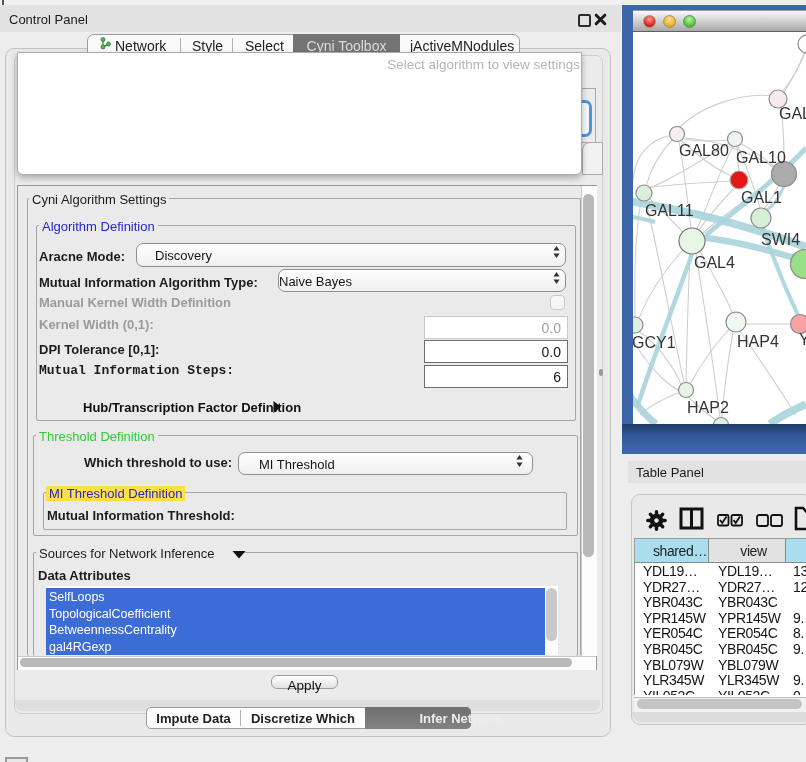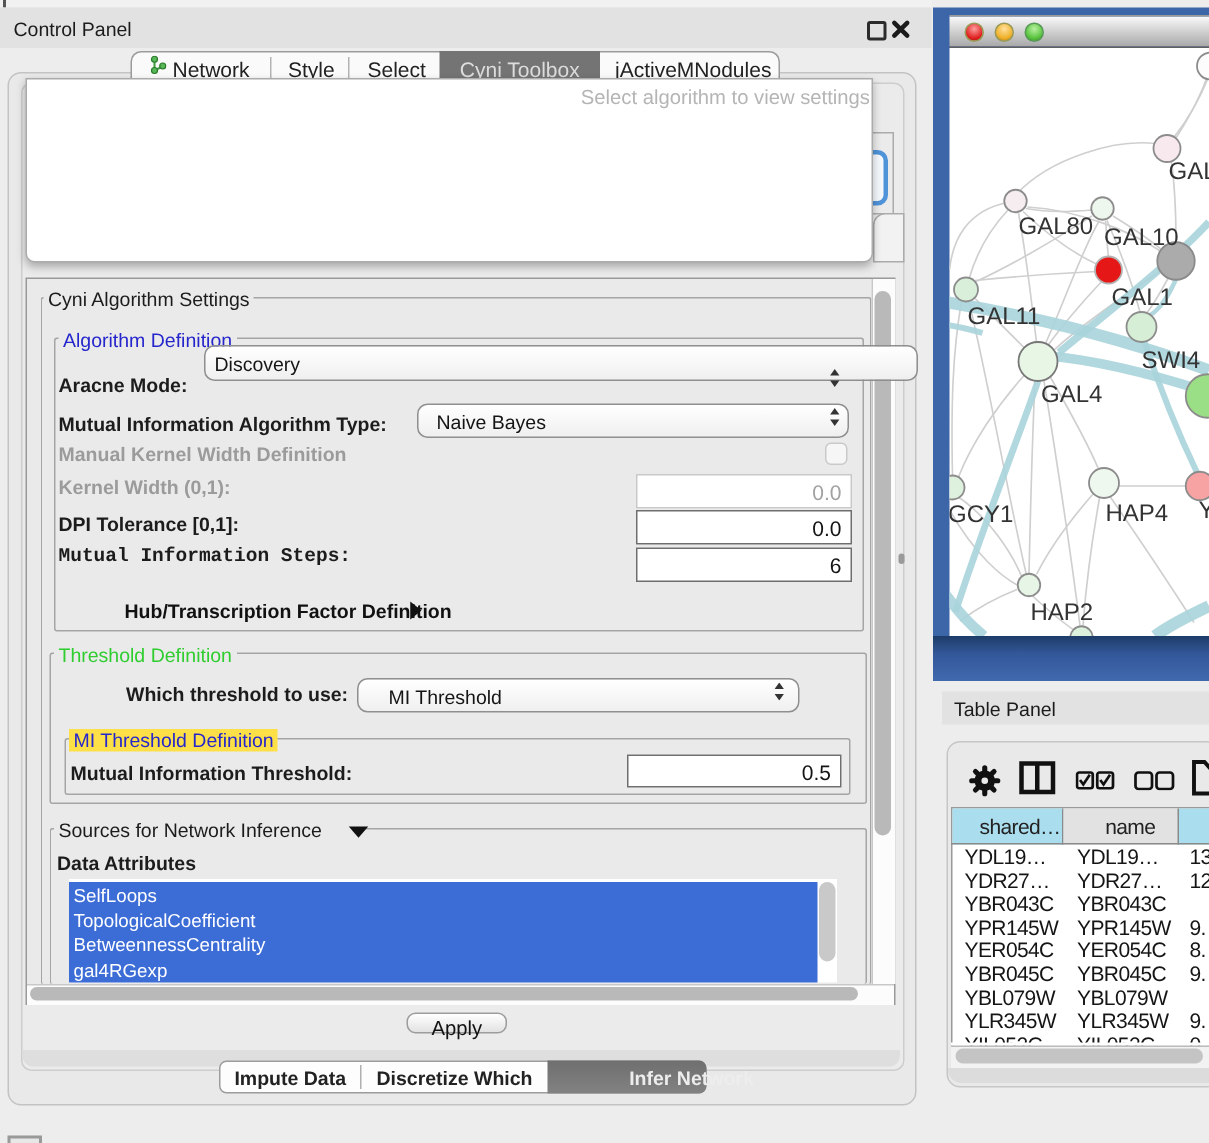--- a/index.html
+++ b/index.html
@@ -61,28 +61,28 @@
   <div class="abs" style="left:18px;top:656px;width:578px;height:13px;background:#fcfcfc;border-top:1px solid #c8c8c8;"></div>
   <div class="abs" style="left:20px;top:658px;width:552px;height:9px;background:#b9b9b9;border-radius:5px;"></div>
 
   <div class="grp" style="left:27px;top:198px;width:552px;height:457px;border-bottom:none;"></div>
   <div class="gl" style="left:29px;top:192px;color:#1c1c1c;background:#eaeaea;">Cyni Algorithm Settings</div>
 
   <div class="grp" style="left:36px;top:225px;width:538px;height:194px;"></div>
   <div class="gl" style="left:39px;top:219px;color:#2626cd;background:#eaeaea;">Algorithm Definition</div>
 
   <div class="lbl" style="left:39px;top:249px;">Aracne Mode:</div>
-  <div class="combo" style="left:136px;top:230px;width:476px;height:24px;line-height:24px;padding-left:6px;box-sizing:border-box;">Discovery</div>
+  <div class="combo" style="left:136px;top:243px;width:430px;height:24px;line-height:24px;padding-left:18px;box-sizing:border-box;">Discovery</div>
   <svg class="abs" style="left:553px;top:246px;" width="7" height="12" viewBox="0 0 7 12">
       <path d="M3.5 0 L6.6 4.4 L0.4 4.4 Z" fill="#333"></path>
       <path d="M3.5 12 L0.4 7.6 L6.6 7.6 Z" fill="#333"></path>
     </svg>
 
   <div class="lbl" style="left:39px;top:275px;">Mutual Information Algorithm Type:</div>
-  <div class="combo" style="left:278px;top:269px;width:288px;height:23px;line-height:23px;padding-left:12px;box-sizing:border-box;">Naive Bayes</div>
+  <div class="combo" style="left:278px;top:269px;width:288px;height:23px;line-height:23px;padding-left:0;box-sizing:border-box;">Naive Bayes</div>
   <svg class="abs" style="left:553px;top:272px;" width="7" height="12" viewBox="0 0 7 12">
       <path d="M3.5 0 L6.6 4.4 L0.4 4.4 Z" fill="#333"></path>
       <path d="M3.5 12 L0.4 7.6 L6.6 7.6 Z" fill="#333"></path>
     </svg>
 
   <div class="lbl dis" style="left:39px;top:295px;">Manual Kernel Width Definition</div>
   <div class="abs" style="left:550px;top:295px;width:13px;height:13px;border:1px solid #c9c9c9;border-radius:4px;background:#f6f6f6;"></div>
 
   <div class="lbl dis" style="left:39px;top:317px;">Kernel Width (0,1):</div>
   <div class="field" style="left:424px;top:316px;width:144px;height:23px;line-height:23px;border:1px solid #c9c9c9;box-sizing:border-box;padding-right:6px;color:#a2a2a2;">0.0</div>
@@ -104,21 +104,20 @@
   <div class="lbl" style="left:84px;top:455px;">Which threshold to use:</div>
   <div class="combo" style="left:238px;top:452px;width:295px;height:23px;line-height:23px;padding-left:20px;box-sizing:border-box;">MI Threshold</div>
   <svg class="abs" style="left:516px;top:455px;" width="7" height="12" viewBox="0 0 7 12">
       <path d="M3.5 0 L6.6 4.4 L0.4 4.4 Z" fill="#333"></path>
       <path d="M3.5 12 L0.4 7.6 L6.6 7.6 Z" fill="#333"></path>
     </svg>
 
   <div class="grp" style="left:43px;top:492px;width:522px;height:36px;"></div>
   <div class="gl" style="left:46px;top:486px;color:#2626cd;background:#fde047;">MI Threshold Definition</div>
   <div class="lbl" style="left:47px;top:508px;">Mutual Information Threshold:</div>
-  <div class="field" style="left:418px;top:503px;width:143px;height:22px;line-height:22px;border:1px solid #6e6e6e;box-sizing:border-box;padding-right:6px;">0.5</div>
 
   <div class="grp" style="left:33px;top:552px;width:543px;height:103px;border-bottom:none;"></div>
   <div class="gl" style="left:36px;top:546px;color:#1c1c1c;background:#eaeaea;padding-right:22px;">Sources for Network Inference</div>
   <svg class="abs" style="left:232px;top:550px;" width="14" height="9" viewBox="0 0 14 9">
       <path d="M0.5 1 L13.5 1 L7 8.5 Z" fill="#111"></path>
     </svg>
 
   <div class="lbl" style="left:38px;top:568px;">Data Attributes</div>
   <div class="abs" style="left:46px;top:586px;width:512px;height:69px;background:#fff;"></div>
   <div class="abs" style="left:46px;top:588px;width:499px;height:67px;background:#3c6cd6;"></div>
@@ -250,21 +249,21 @@
   <svg class="abs" style="left:756px;top:514px;" width="28" height="13" viewBox="0 0 28 13">
     <rect x="1" y="1" width="11" height="11" rx="2" fill="none" stroke="#111" stroke-width="1.8"></rect>
     <rect x="15" y="1" width="11" height="11" rx="2" fill="none" stroke="#111" stroke-width="1.8"></rect>
   </svg>
   <svg class="abs" style="left:794px;top:506px;" width="14" height="25" viewBox="0 0 14 25">
     <path d="M2 2 L9 2 L13.5 7 L13.5 23 L2 23 Z" fill="none" stroke="#111" stroke-width="2.6"></path>
   </svg>
 
   <div class="abs" style="left:634px;top:538px;width:172px;height:159px;background:#fff;border:1px solid #9a9a9a;border-right:none;border-bottom:none;"></div>
   <div class="abs" style="left:635px;top:539px;width:74px;height:24px;background:#aadded;border-right:1px solid #8a8a8a;box-sizing:border-box;text-align:center;text-indent:17px;line-height:24px;font-size:14px;letter-spacing:-0.4px;color:#222;">shared…</div>
-  <div class="abs" style="left:709px;top:539px;width:77px;height:24px;background:#e2e2e2;border-right:1px solid #8a8a8a;box-sizing:border-box;text-align:center;text-indent:13px;line-height:24px;font-size:14px;letter-spacing:-0.4px;color:#222;">name</div>
+  <div class="abs" style="left:709px;top:539px;width:77px;height:24px;background:#e2e2e2;border-right:1px solid #8a8a8a;box-sizing:border-box;text-align:center;text-indent:13px;line-height:24px;font-size:14px;letter-spacing:-0.4px;color:#222;">view</div>
   <div class="abs" style="left:786px;top:539px;width:20px;height:24px;background:#aadded;"></div>
   <div class="abs" style="left:634px;top:562px;width:172px;height:1px;background:#8a8a8a;"></div>
 
   <div class="abs" style="left:643px;top:564px;font-size:14px;letter-spacing:-0.4px;color:#151515;line-height:15.6px;white-space:nowrap;">YDL19…<br>YDR27…<br>YBR043C<br>YPR145W<br>YER054C<br>YBR045C<br>YBL079W<br>YLR345W<br>YIL052C</div>
   <div class="abs" style="left:718px;top:564px;font-size:14px;letter-spacing:-0.4px;color:#151515;line-height:15.6px;white-space:nowrap;">YDL19…<br>YDR27…<br>YBR043C<br>YPR145W<br>YER054C<br>YBR045C<br>YBL079W<br>YLR345W<br>YIL052C</div>
   <div class="abs" style="left:793px;top:564px;font-size:14px;letter-spacing:-0.4px;color:#151515;line-height:15.6px;white-space:nowrap;">13<br>12<br>&nbsp;<br>9.<br>8.<br>9.<br>&nbsp;<br>9.<br>0.</div>
   <div class="abs" style="left:634px;top:695px;width:172px;height:2px;background:#fff;"></div>
 
   <div class="abs" style="left:634px;top:697px;width:172px;height:14px;background:#f2f2f2;border-top:1px solid #bbb;"></div>
   <div class="abs" style="left:637px;top:699px;width:165px;height:10px;background:#c4c4c4;border-radius:5px;"></div>

